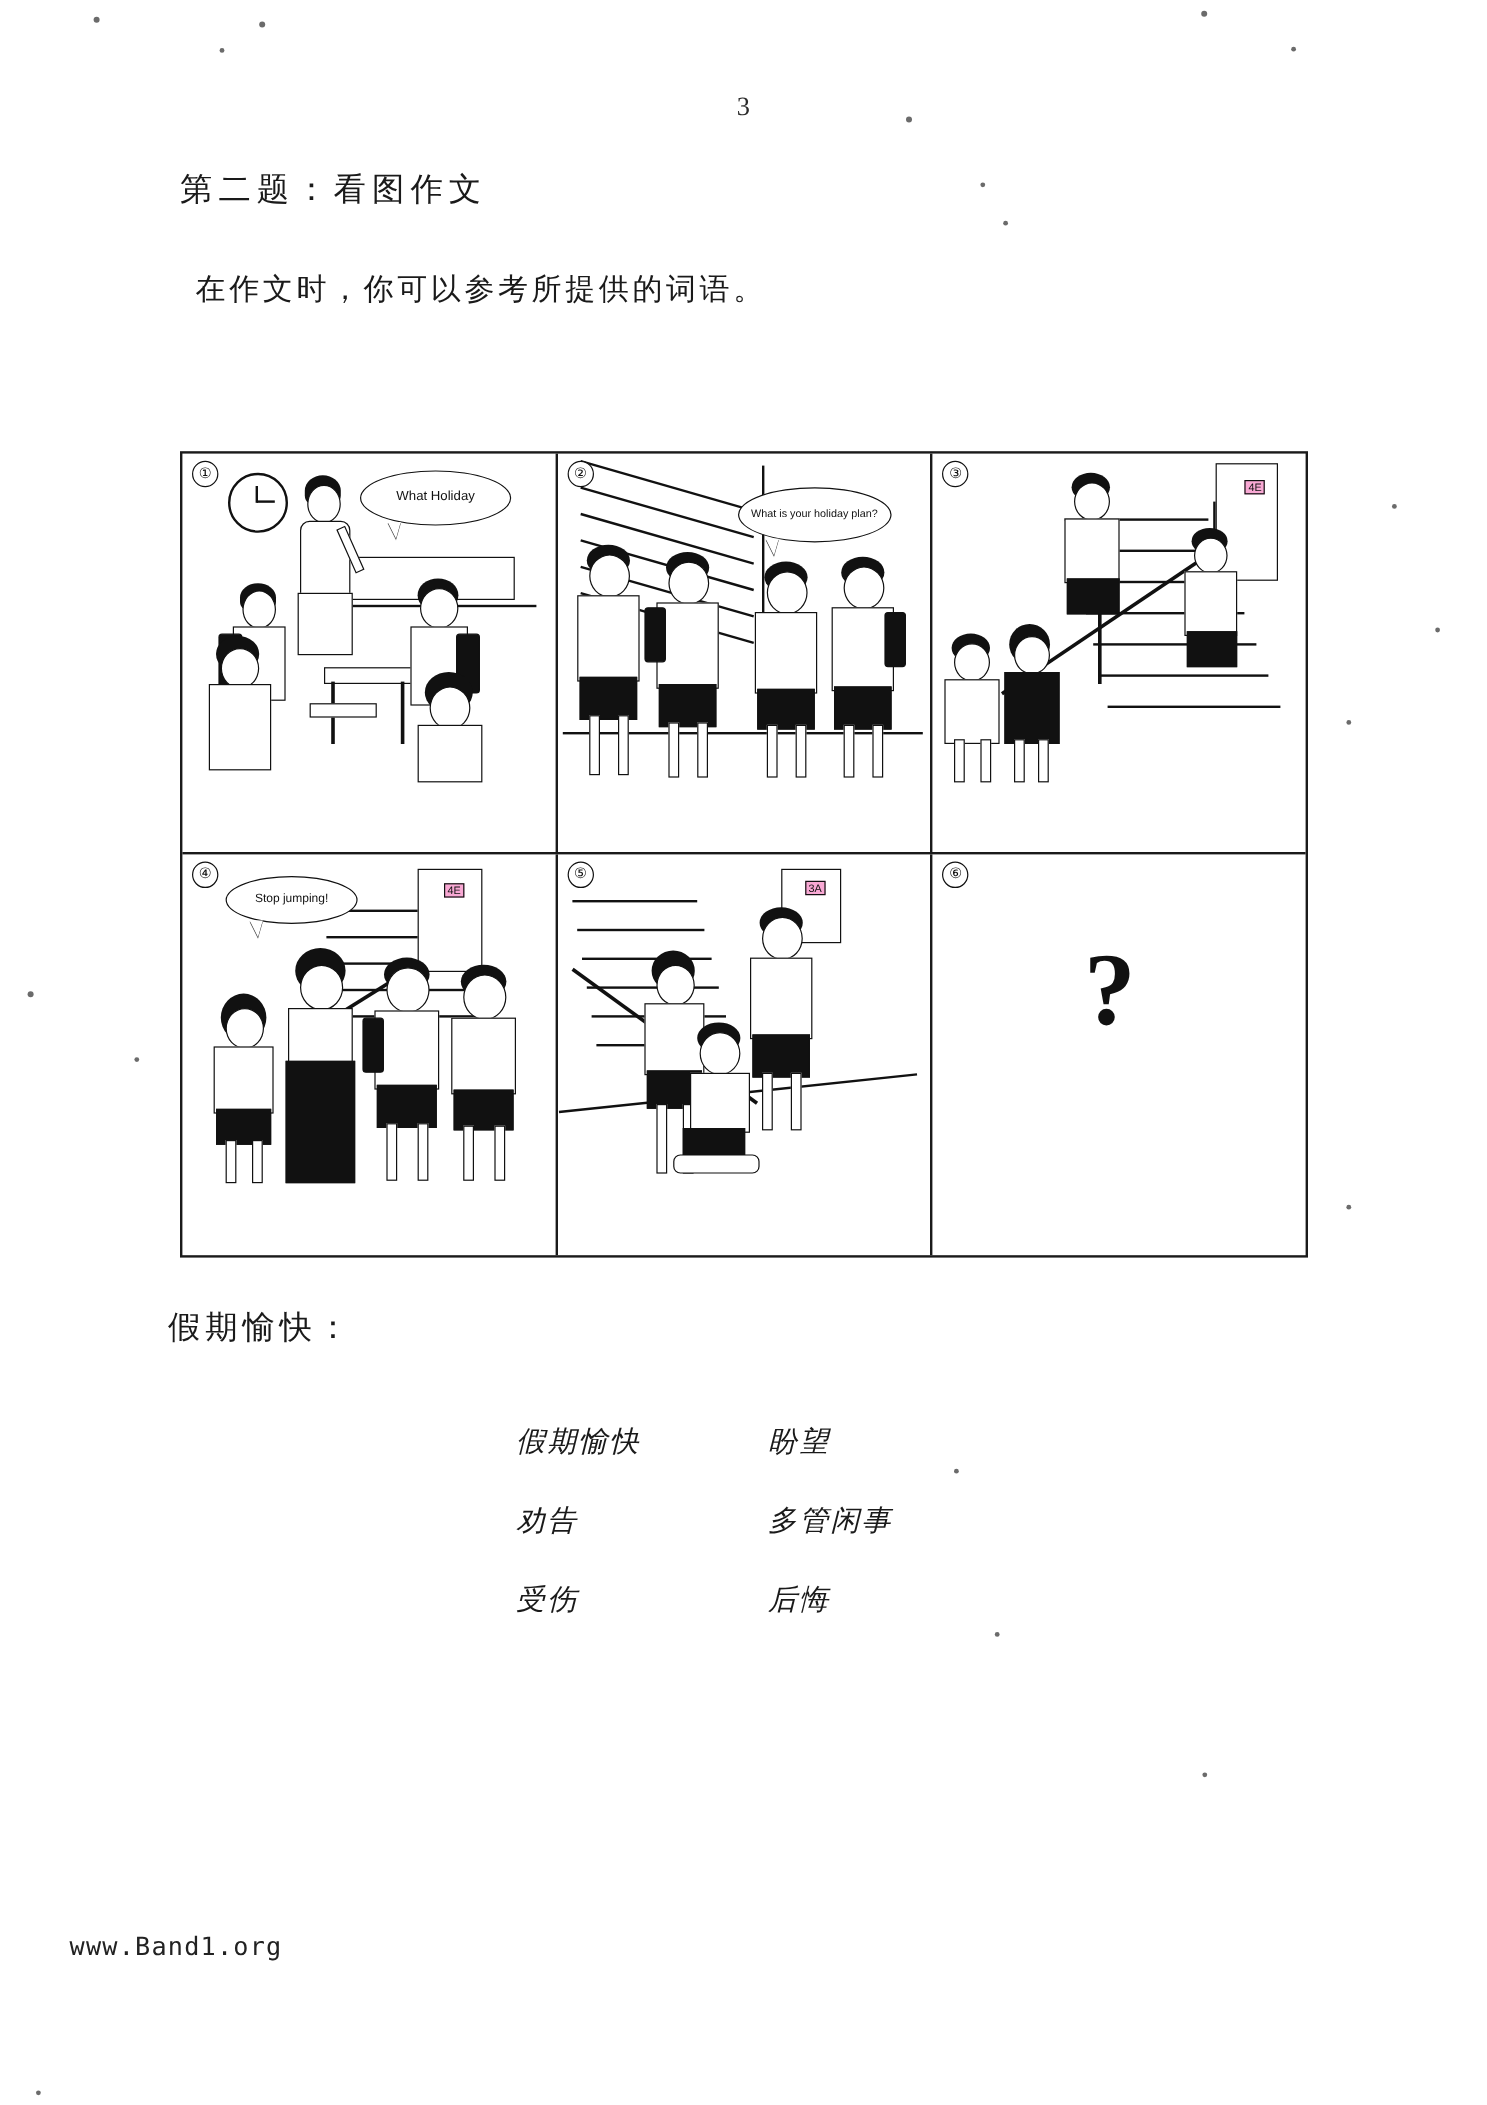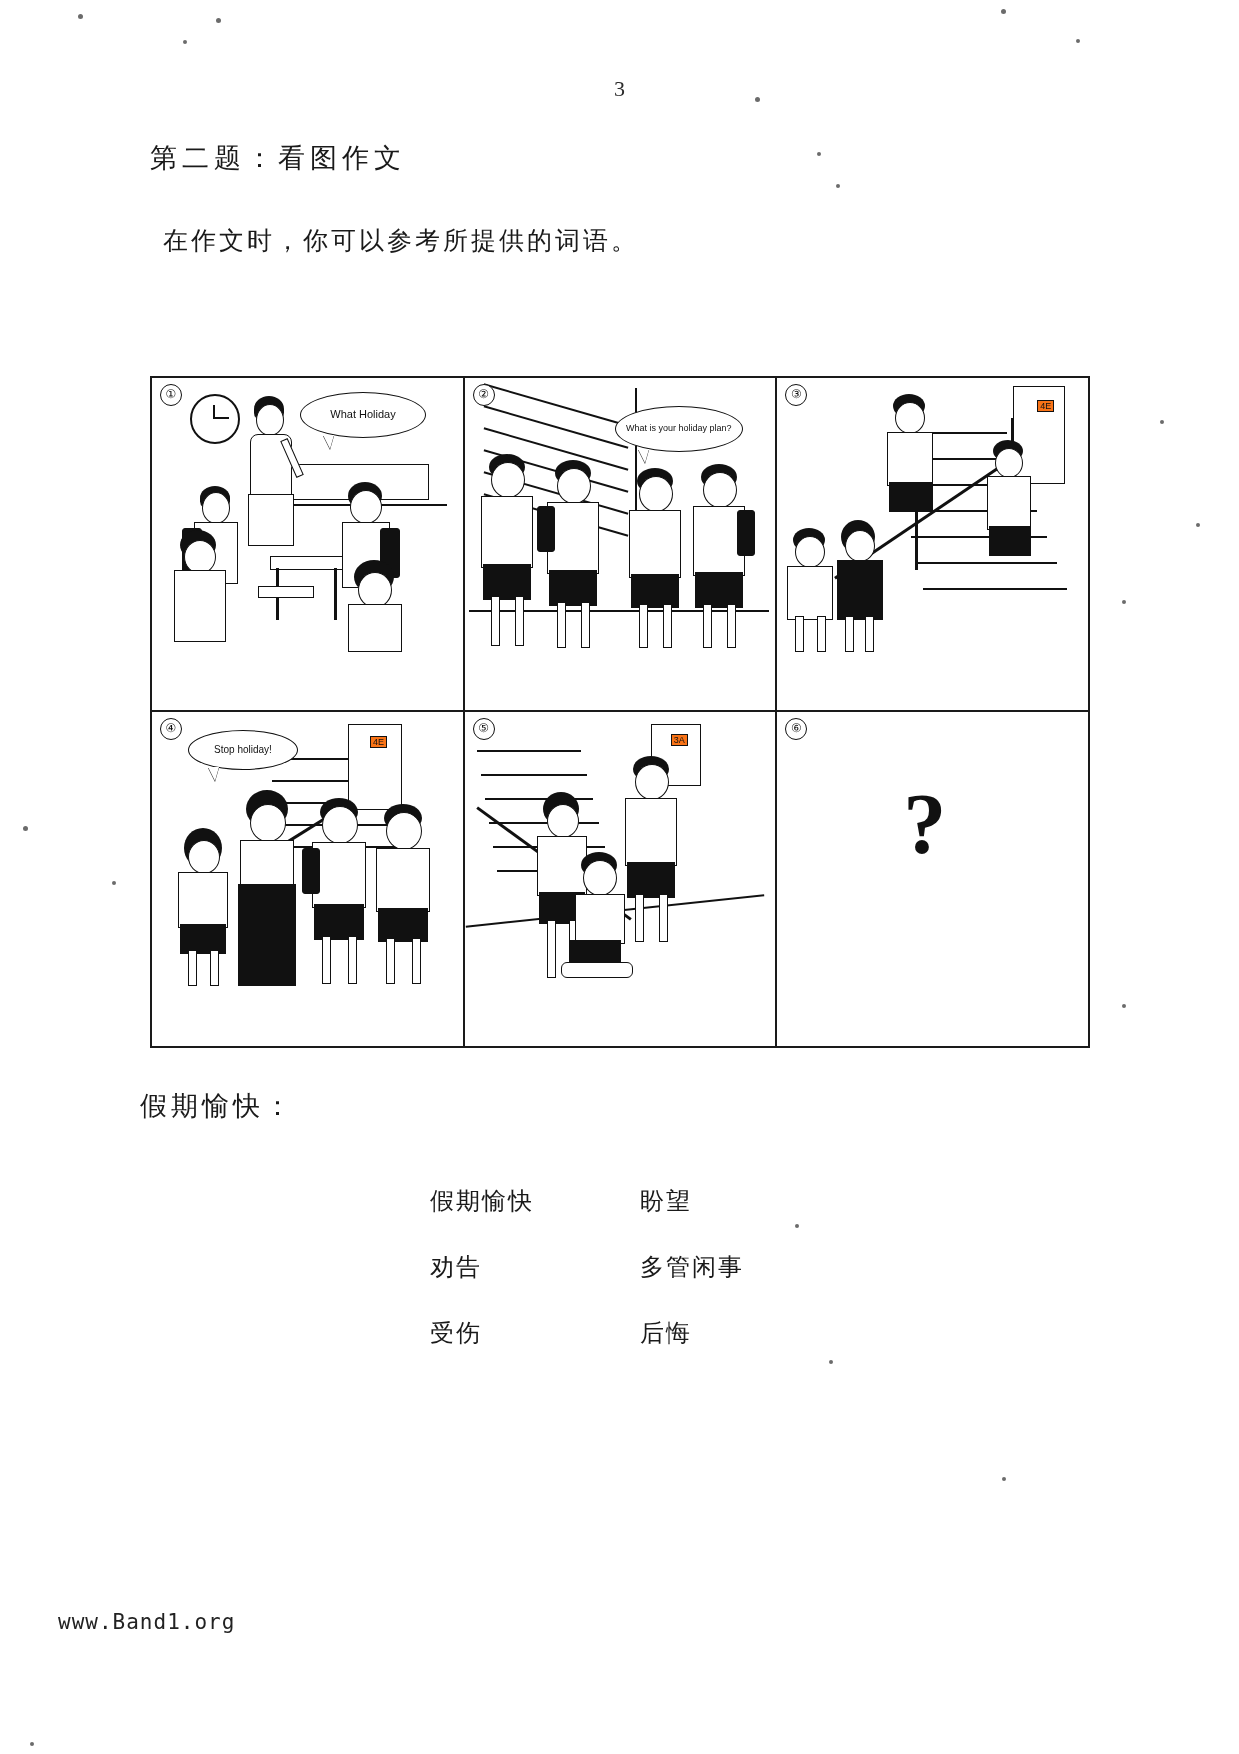--- a/index.html
+++ b/index.html
@@ -152,21 +152,21 @@
     position: absolute;
     border: 1.6px solid #111;
     background: #fff;
   }
   .doorlabel {
     position: absolute;
     font-size: 9px;
     font-family: "Liberation Sans", sans-serif;
     border: 1px solid #111;
     padding: 0 2px;
-    background: #f97316;
+    background: #f9a8d4;
   }
 
   .qmark {
     position: absolute;
     font-family: "Liberation Serif", serif;
     font-size: 86px;
     color: #111;
     font-weight: bold;
   }
 
@@ -181,20 +181,21 @@
   .vocab-table {
     position: absolute;
     left: 430px;
     top: 1185px;
     font-size: 24px;
     letter-spacing: 2px;
   }
   .vocab-row {
     display: flex;
     margin-bottom: 34px;
+    font-style: italic;
   }
   .vocab-col-a { width: 210px; }
   .vocab-col-b { width: 230px; }
 
   .footer {
     position: absolute;
     left: 58px;
     top: 1610px;
     font-family: "DejaVu Sans Mono", monospace;
     font-size: 21px;
@@ -373,21 +374,21 @@
       <div class="line" style="left:116px;top:46px;width:108px;height:2px;"></div>
       <div class="line" style="left:120px;top:68px;width:112px;height:2px;"></div>
       <div class="line" style="left:124px;top:90px;width:116px;height:2px;"></div>
       <div class="line" style="left:128px;top:112px;width:120px;height:2px;"></div>
       <div class="line" style="left:132px;top:134px;width:124px;height:2px;"></div>
       <div class="line" style="left:80px;top:110px;width:170px;height:3px;transform:rotate(-32deg);"></div>
 
       <div class="door" style="left:196px;top:12px;width:52px;height:84px;"></div>
       <div class="doorlabel" style="left:218px;top:24px;">4E</div>
 
-      <div class="bubble" style="left:36px;top:18px;width:110px;height:40px;font-size:10px;">Stop holiday!</div>
+      <div class="bubble" style="left:36px;top:18px;width:110px;height:40px;font-size:10px;">Stop jumping!</div>
 
       <div class="hair dark" style="left:94px;top:78px;width:42px;height:38px;border-radius:50%;"></div>
       <div class="head" style="left:98px;top:92px;width:34px;height:36px;"></div>
       <div class="body" style="left:88px;top:128px;width:52px;height:46px;"></div>
       <div class="body dark" style="left:86px;top:172px;width:56px;height:100px;"></div>
 
       <div class="hair dark" style="left:32px;top:116px;width:38px;height:40px;border-radius:50%;"></div>
       <div class="head" style="left:36px;top:128px;width:30px;height:32px;"></div>
       <div class="body" style="left:26px;top:160px;width:48px;height:54px;"></div>
       <div class="shorts" style="left:28px;top:212px;width:44px;height:28px;"></div>

